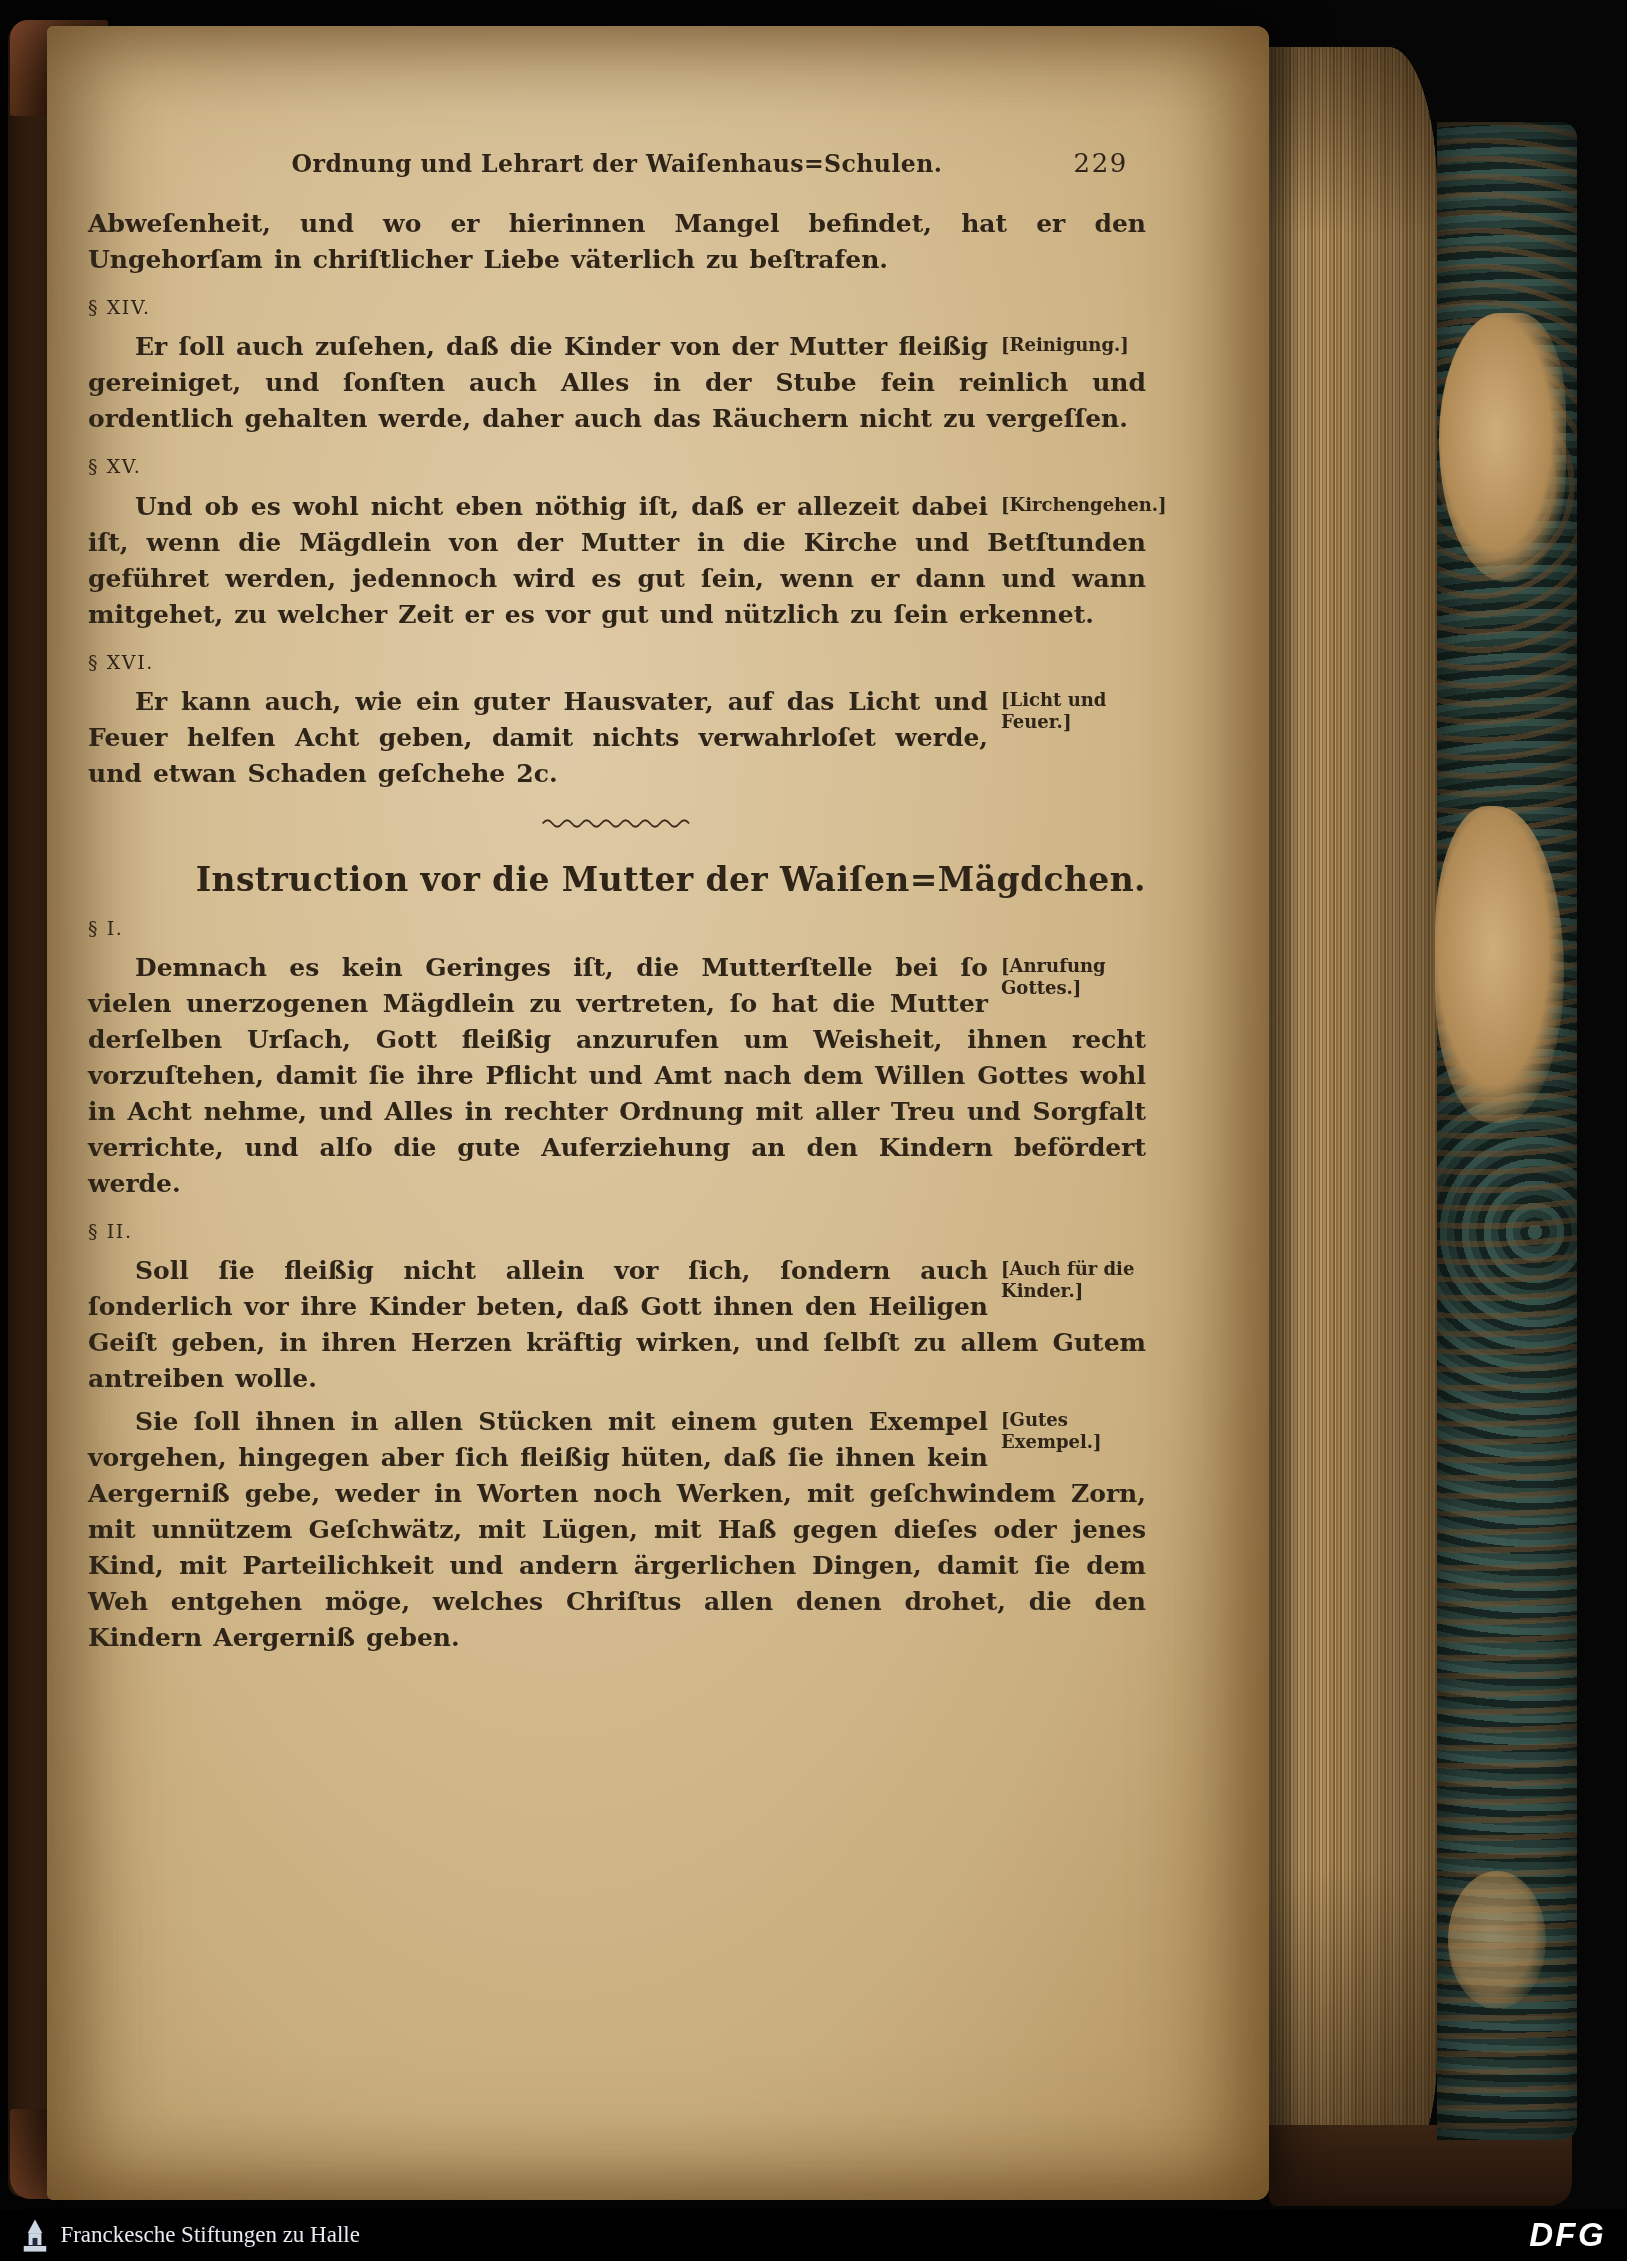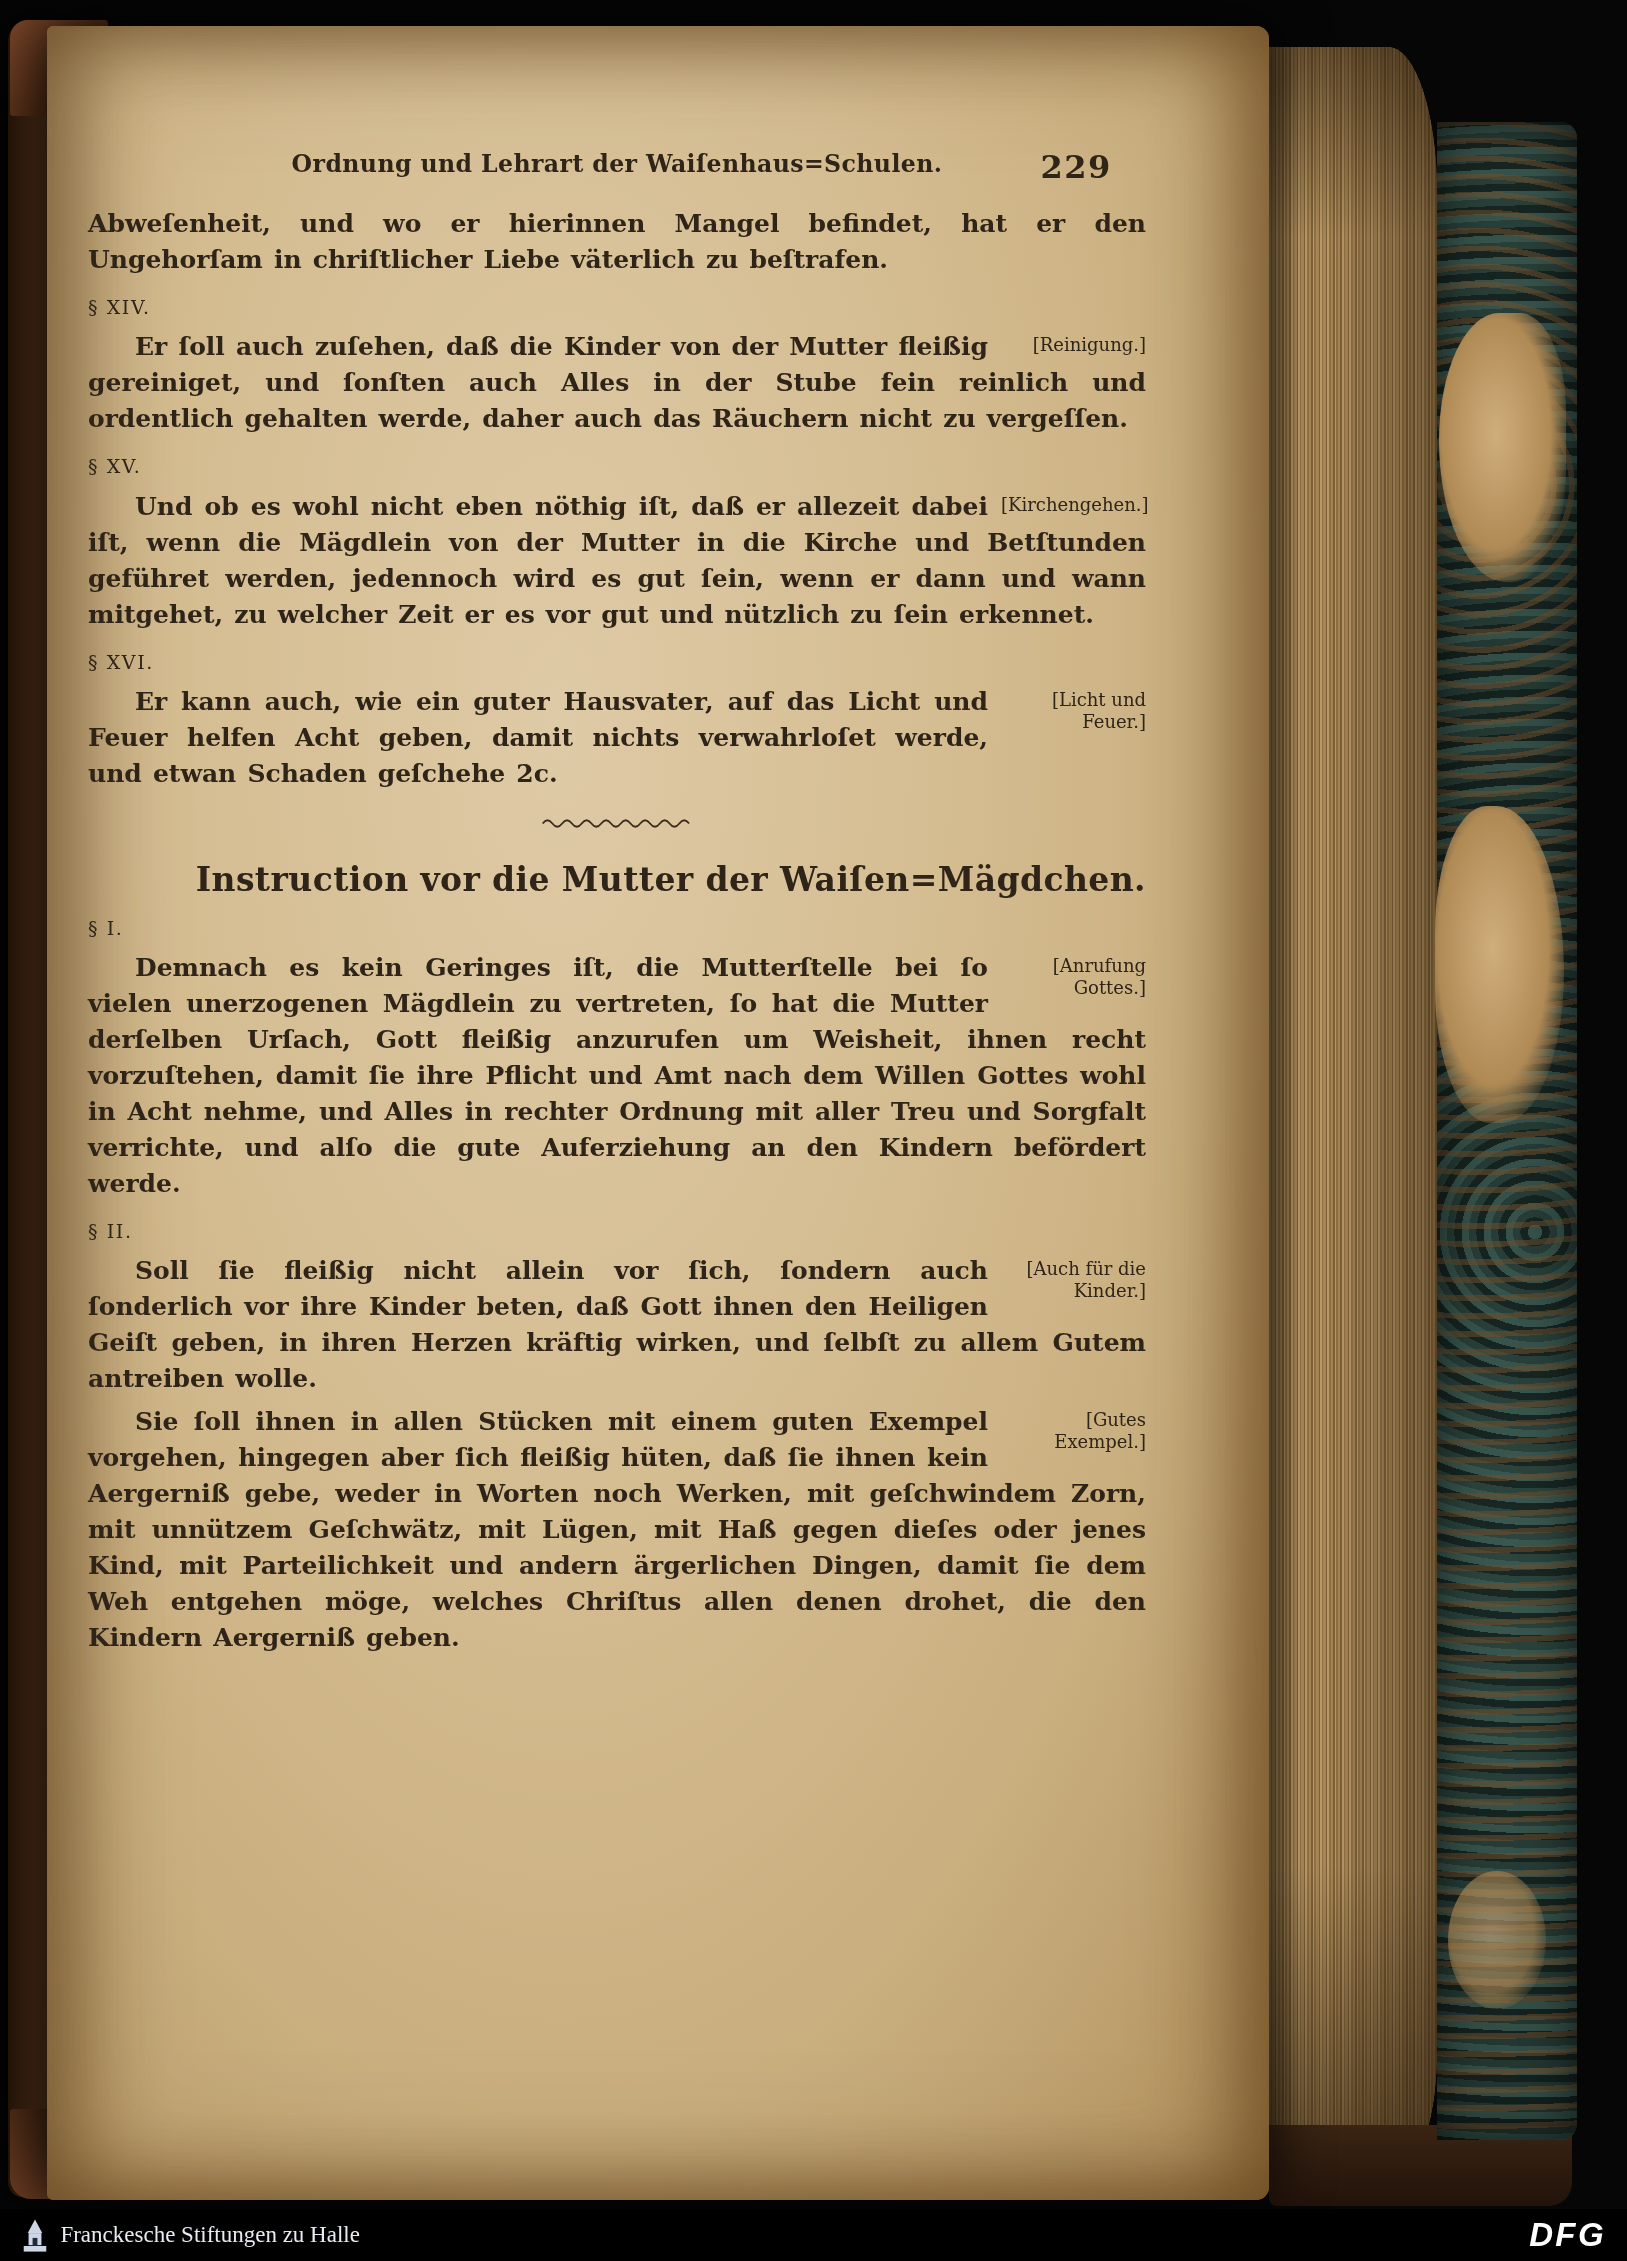--- a/index.html
+++ b/index.html
@@ -77,34 +77,34 @@
     position:absolute;left:88px;top:110px;width:1058px;
     color:#2f2418;
   }
   .running-header{
     position:relative;text-align:center;
     font-size:23.6px;font-weight:700;letter-spacing:0.4px;
     margin-bottom:28px;
     margin-top:40px;
   }
   .page-number{
-    position:absolute;right:34px;top:-1.6px;
-    font-weight:700;font-size:32px;letter-spacing:1.6px;
+    position:absolute;right:18px;top:-1.6px;
+    font-weight:400;font-size:26px;letter-spacing:1.6px;
   }
   .para{
     font-size:25px;line-height:36px;font-weight:700;
     text-align:justify;word-spacing:2.4px;
     margin:0 0 6.5px 0;
   }
   .para.indent{text-indent:47px;}
   .margin-note{
     float:right;width:145px;
-    font-size:18px;line-height:22px;font-weight:400;
+    font-size:18px;line-height:22px;font-weight:700;
     margin:4.9px 0 3.3px 13px;
-    text-indent:0;text-align:right;word-spacing:0;
+    text-indent:0;text-align:left;word-spacing:0;
   }
   .sec-head{
     font-weight:400;
     font-size:19px;letter-spacing:1.6px;
     margin:18px 0 11.4px;
   }
   .chap-head{
     text-align:right;font-weight:700;
     font-size:33px;letter-spacing:0.4px;
     margin:28px 0 14.6px;

